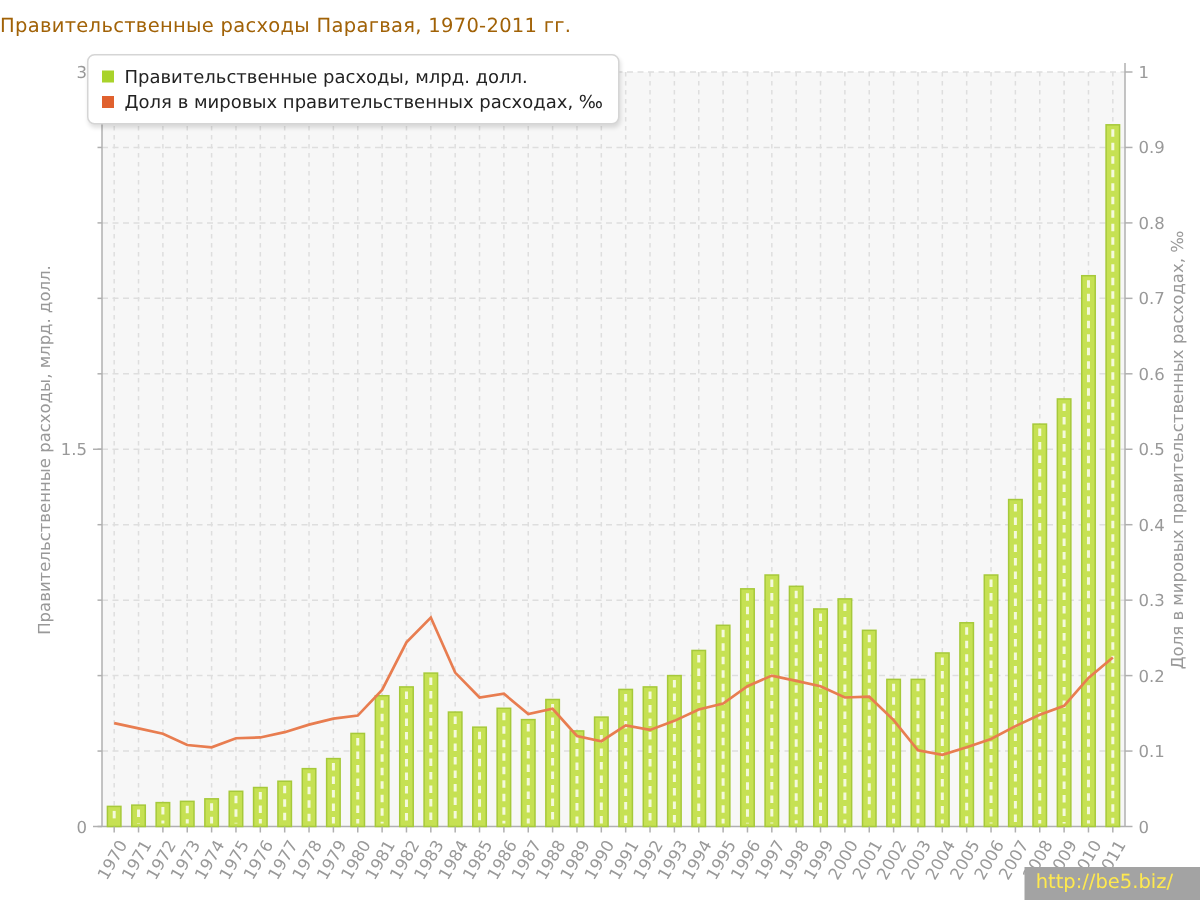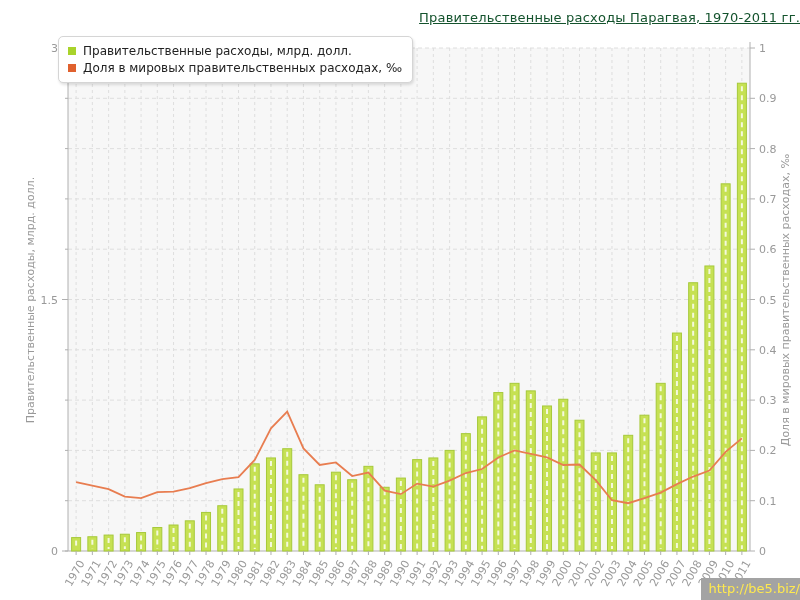--- a/index.html
+++ b/index.html
@@ -1,31 +1,31 @@
 <!DOCTYPE html>
 <html><head>
 <meta charset="utf-8">
 <style>
   html,body{margin:0;padding:0;}
   body{width:800px;height:600px;overflow:hidden;background:#ffffff;
        font-family:"DejaVu Sans","Liberation Sans",sans-serif;}
   #stage{position:relative;width:800px;height:600px;background:#fff;}
   #chart-svg{position:absolute;left:0;top:0;}
-  .chart-title{position:absolute;top:10px;left:0;width:100%;text-align:right;
-       font-size:13px;color:#14532d;letter-spacing:.2px;text-decoration:underline;}
+  .chart-title{position:absolute;top:10px;left:0;width:100%;text-align:left;
+       font-size:13px;color:#a16207;letter-spacing:.2px;}
   .legend-box{position:absolute;left:58px;top:36px;background:#fff;
        border:1px solid #d5d5d5;border-radius:5px;padding:5px 10px 6px 9px;
        box-shadow:1px 2px 3px rgba(0,0,0,.12);z-index:3;}
   .legend-row{display:flex;align-items:center;height:17px;white-space:nowrap;
        font-size:12px;color:#222;cursor:pointer;}
   .legend-marker{width:8px;height:8px;margin-right:7px;flex:0 0 8px;}
   .axis-title{position:absolute;white-space:nowrap;font-size:11px;color:#999;
        transform:translate(-50%,-50%) rotate(-90deg);}
   .footer-link{position:absolute;right:0;bottom:0;background:#a3a3a3;
-       color:#ffe94e;font-size:13px;padding:3px 0 4px 7px;z-index:4;
+       color:#ffe94e;font-size:13px;padding:3px 18px 4px 7px;z-index:4;
        text-decoration:none;cursor:pointer;margin-top:17px;}
 </style>
 </head>
 <body>
 
 <div id="stage">
   <div class="chart-title">Правительственные расходы Парагвая, 1970-2011 гг.</div>
 
   <div class="legend-box">
     <div class="legend-row">

